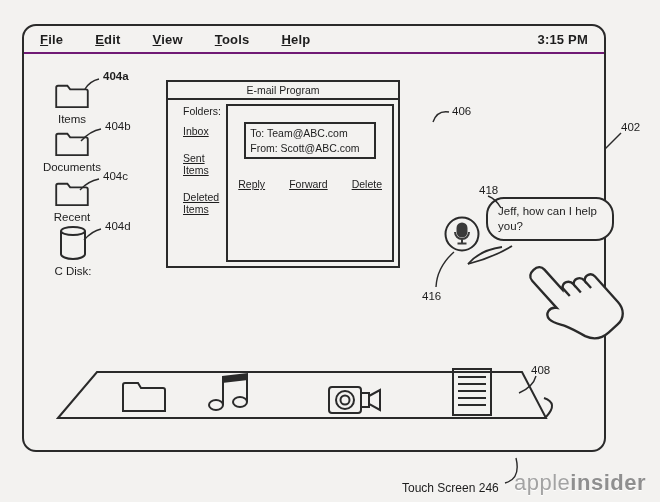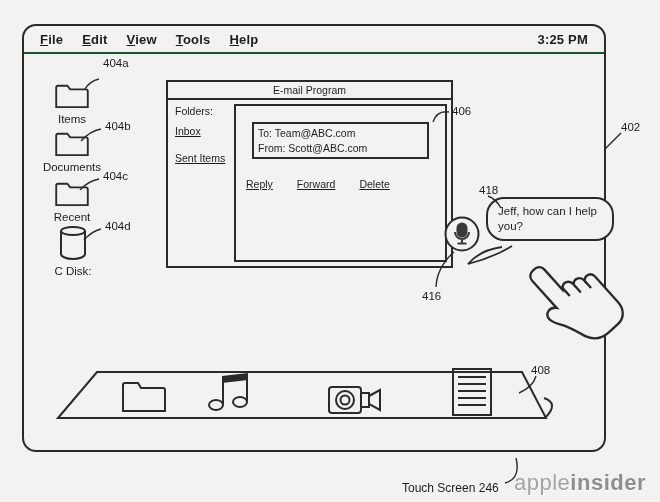--- a/index.html
+++ b/index.html
@@ -12,41 +12,41 @@
 
   
   .bezel {
     position:absolute; left:22px; top:24px; width:584px; height:428px;
     border:2px solid #2a2a2a; border-radius:14px; box-sizing:border-box;
   }
 
   
   .menubar {
     position:absolute; left:24px; top:26px; width:580px; height:28px;
-    border-bottom:2px solid #14532d; box-sizing:border-box;
-    display:flex; align-items:center; gap:19px; padding:0 16px;
+    border-bottom:2px solid #701a75; box-sizing:border-box;
+    display:flex; align-items:center; gap:32px; padding:0 16px;
     font-size:13px; font-weight:bold; letter-spacing:.2px;
   }
   .menu-item { display:inline-block; cursor:default; }
   .menu-item::first-letter { text-decoration:underline; }
   .clock { margin-left:auto; }
 
   
   .dicon { position:absolute; text-align:center; font-size:11.5px; line-height:1.1; }
   .dicon .lbl { margin-top:2px; }
   .ref { position:absolute; font-size:11.5px; white-space:nowrap; }
 
   
   .email {
-    position:absolute; left:166px; top:80px; width:287px; height:188px;
+    position:absolute; left:166px; top:80px; width:234px; height:188px;
     border:2px solid #2a2a2a; box-sizing:border-box; background:#f3f2f0;
     font-size:10.5px;
   }
   .email-title { height:16px; line-height:16px; text-align:center; border-bottom:2px solid #2a2a2a; font-size:10.5px; }
-  .email-body { display:flex; height:calc(100% - 18px); }
+  .email-body { display:flex; height:calc(100% - 18px);padding-left:8px; }
   .folders { width:66px; padding:5px 2px 0 7px; box-sizing:border-box; }
   .folders-hdr { margin-bottom:8px; }
   .folder-link { display:block; text-decoration:underline; margin-bottom:15px; cursor:pointer; }
   .mailpane { flex:1; border:2px solid #2a2a2a; margin:4px 4px 4px 0; display:flex; flex-direction:column; box-sizing:border-box; }
   .mail-header { border:2px solid #2a2a2a; margin:16px; padding:2px 4px; line-height:1.4; }
   .mail-text   { border:2px solid #2a2a2a; margin:0 4px; padding:2px 4px; line-height:1.4; flex:1; }
   .mail-text span, .mail-header span { display:block; }
   .mail-actions { display:flex; gap:24px; padding:3px 10px 4px; }
   .mail-actions span { text-decoration:underline; cursor:pointer; }
 
@@ -73,30 +73,30 @@
 <div class="canvas">
 
   <div class="bezel"></div>
 
   <div class="menubar">
     <span class="menu-item">File</span>
     <span class="menu-item">Edit</span>
     <span class="menu-item">View</span>
     <span class="menu-item">Tools</span>
     <span class="menu-item">Help</span>
-    <span class="clock">3:25 PM</span>
+    <span class="clock">3:15 PM</span>
   </div>
 
   <div class="dicon" style="left:46px; top:82px; width:52px;">
     <svg width="36" height="26" viewBox="0 0 36 28">
       <path d="M1,27 L1,6 Q1,4 3,4 L13,4 L16,8 L33,8 Q35,8 35,10 L35,27 Z" fill="none" stroke="#2a2a2a" stroke-width="2"></path>
     </svg>
     <div class="lbl">Items</div>
   </div>
-  <span class="ref" style="left:103px; top:57px;">404a</span>
+  <span class="ref" style="left:103px; top:70px;font-weight:bold;">404a</span>
 
   <div class="dicon" style="left:40px; top:130px; width:64px;">
     <svg width="36" height="26" viewBox="0 0 36 28">
       <path d="M1,27 L1,6 Q1,4 3,4 L13,4 L16,8 L33,8 Q35,8 35,10 L35,27 Z" fill="none" stroke="#2a2a2a" stroke-width="2"></path>
     </svg>
     <div class="lbl">Documents</div>
   </div>
   <span class="ref" style="left:105px; top:120px;">404b</span>
 
   <div class="dicon" style="left:44px; top:180px; width:56px;">
@@ -116,20 +116,21 @@
   </div>
   <span class="ref" style="left:105px; top:220px;">404d</span>
 
   <div class="email">
     <div class="email-title">E-mail Program</div>
     <div class="email-body">
       <div class="folders">
         <div class="folders-hdr">Folders:</div>
         <span class="folder-link">Inbox</span>
         <span class="folder-link">Sent Items</span>
+        <span class="folder-link">Deleted Items</span>
       </div>
       <div class="mailpane">
         <div class="mail-header">
           <span>To: Team@ABC.com</span>
           <span>From: Scott@ABC.com</span>
         </div>
         <div class="mail-actions">
           <span>Reply</span>
           <span>Forward</span>
           <span>Delete</span>

